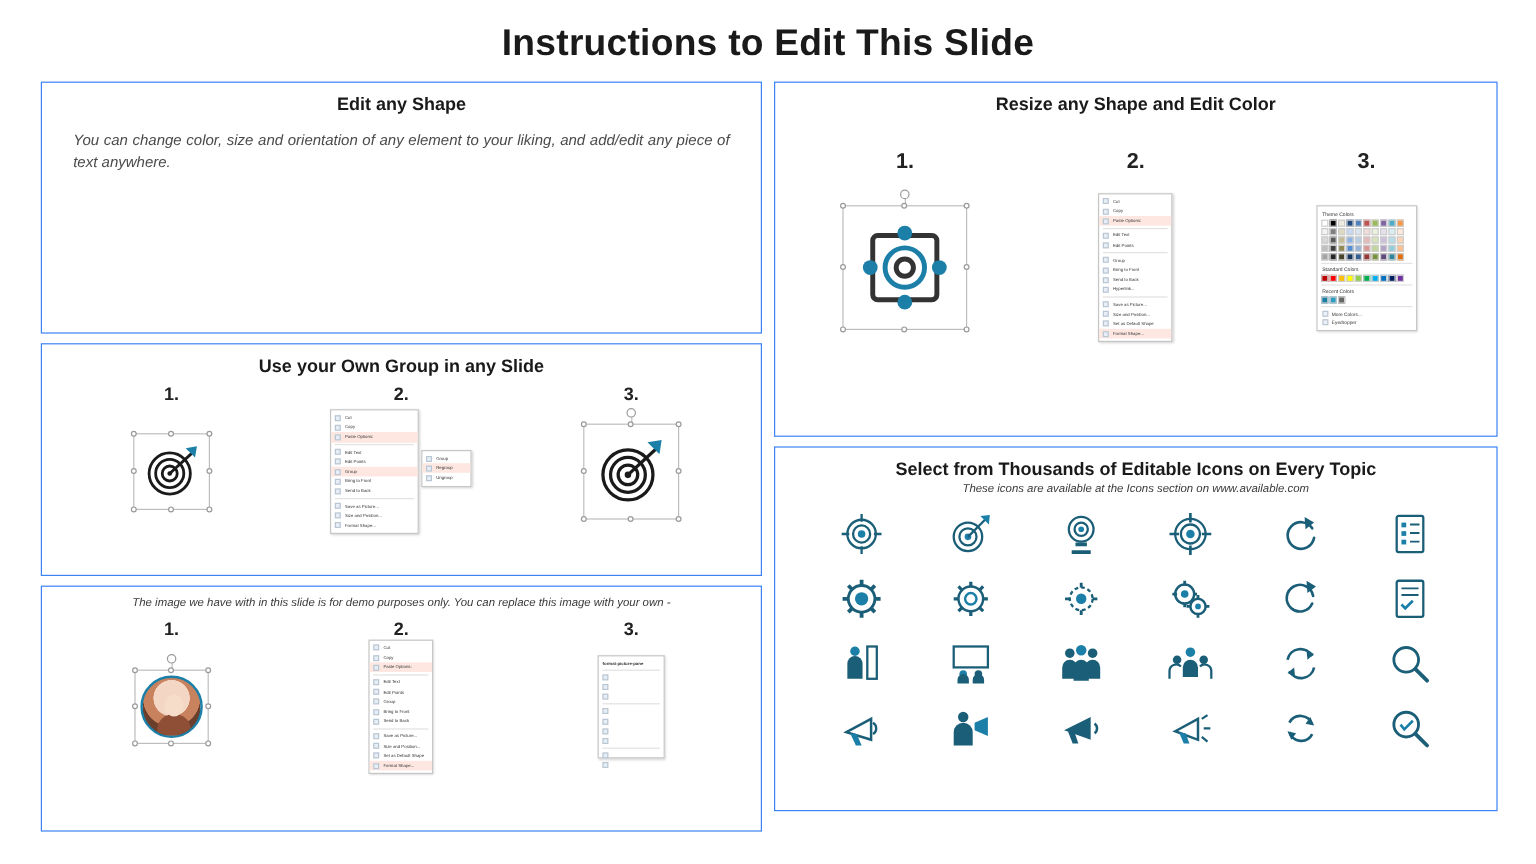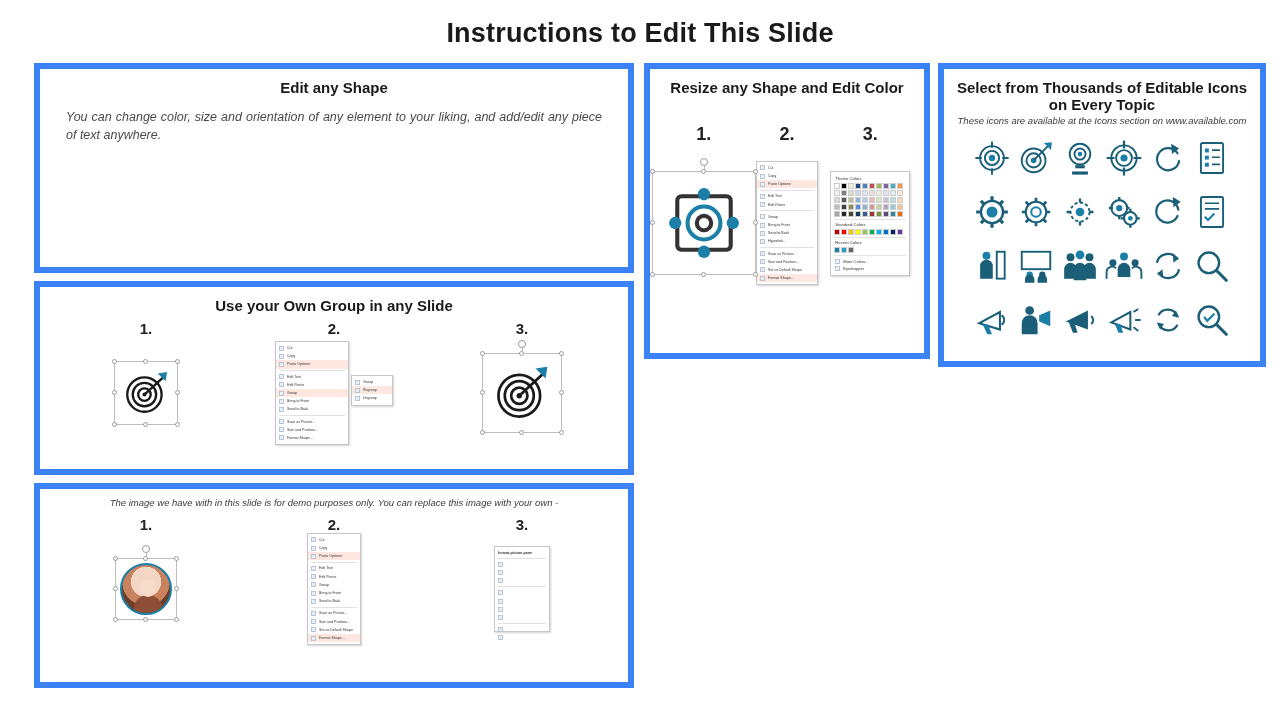--- a/index.html
+++ b/index.html
@@ -11,36 +11,36 @@
     color: #222;
     overflow: hidden;
   }
   .slide {
     position: relative;
     width: 1280px; height: 720px;
     background: #fff;
   }
   .slide-title {
     text-align: center;
-    font-size: 27px;
+    font-size: 31px;
     font-weight: bold;
     color: #1a1a1a;
     padding-top: 18px;
     letter-spacing: .2px;
   }
   .cols {
     display: flex;
     gap: 10px;
     padding: 14px 32px 0 34px;
   }
   .col-left { width: 602px; display: flex; flex-direction: column; gap: 8px; }
-  .col-right { width: 604px; display: flex; flex-direction: row; gap: 8px; }
+  .col-right { width: 604px; display: flex; flex-direction: column; gap: 8px; }
 
   .panel {
-    border: 6px solid #3b82f6;
+    border: 1px solid #3b82f6;
     background: #fff;
     padding: 10px 12px 12px 12px;
     position: relative;
   }
   .panel-title {
     text-align: center;
     font-size: 15px;
     font-weight: bold;
     color: #1a1a1a;
     margin-bottom: 4px;

